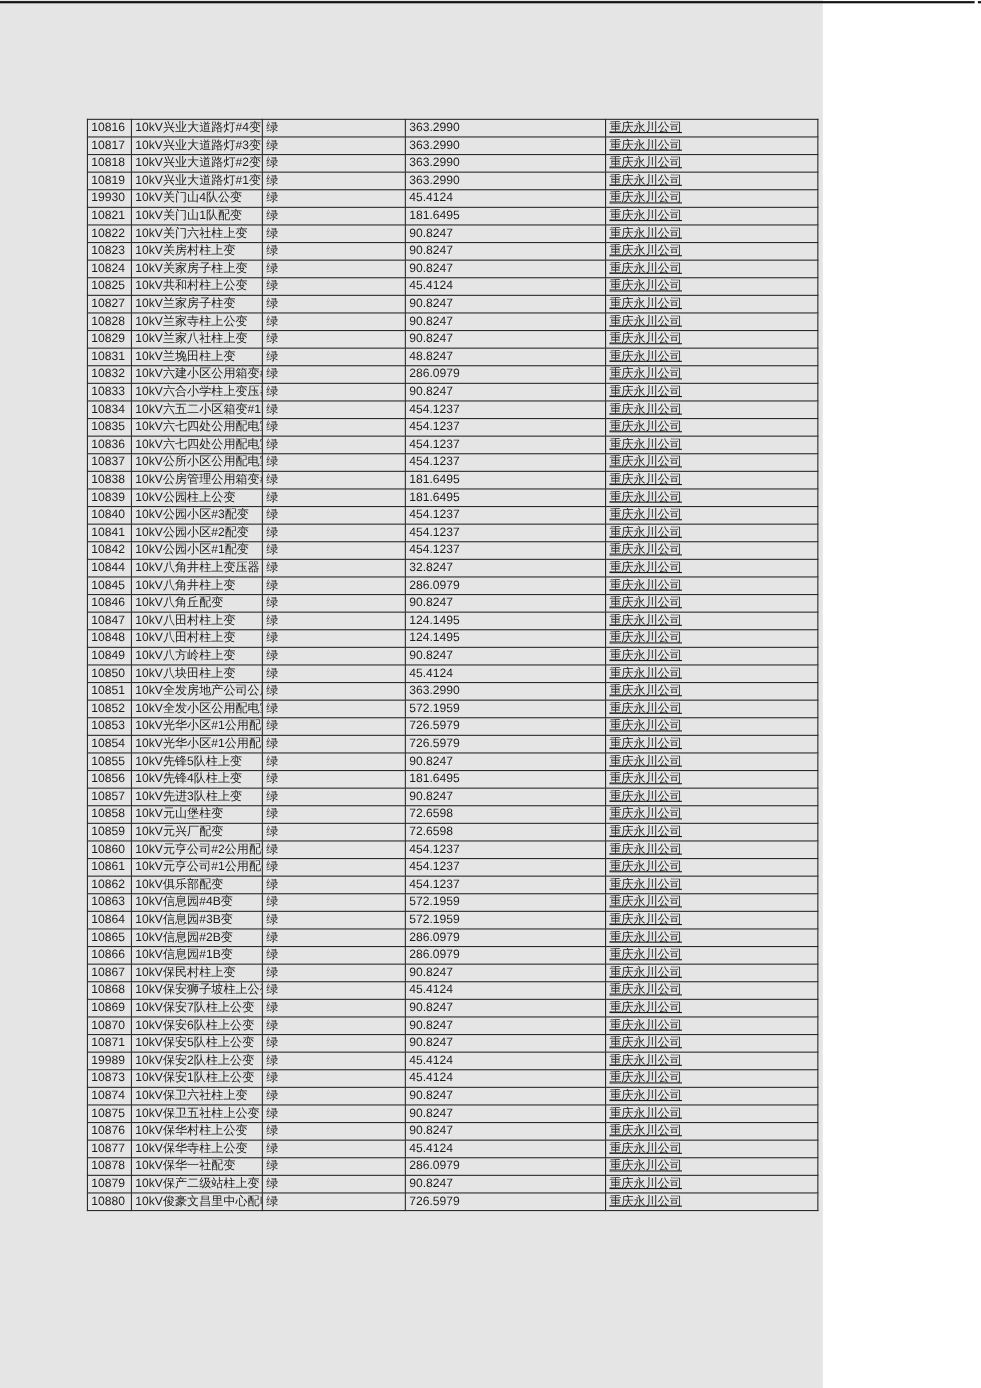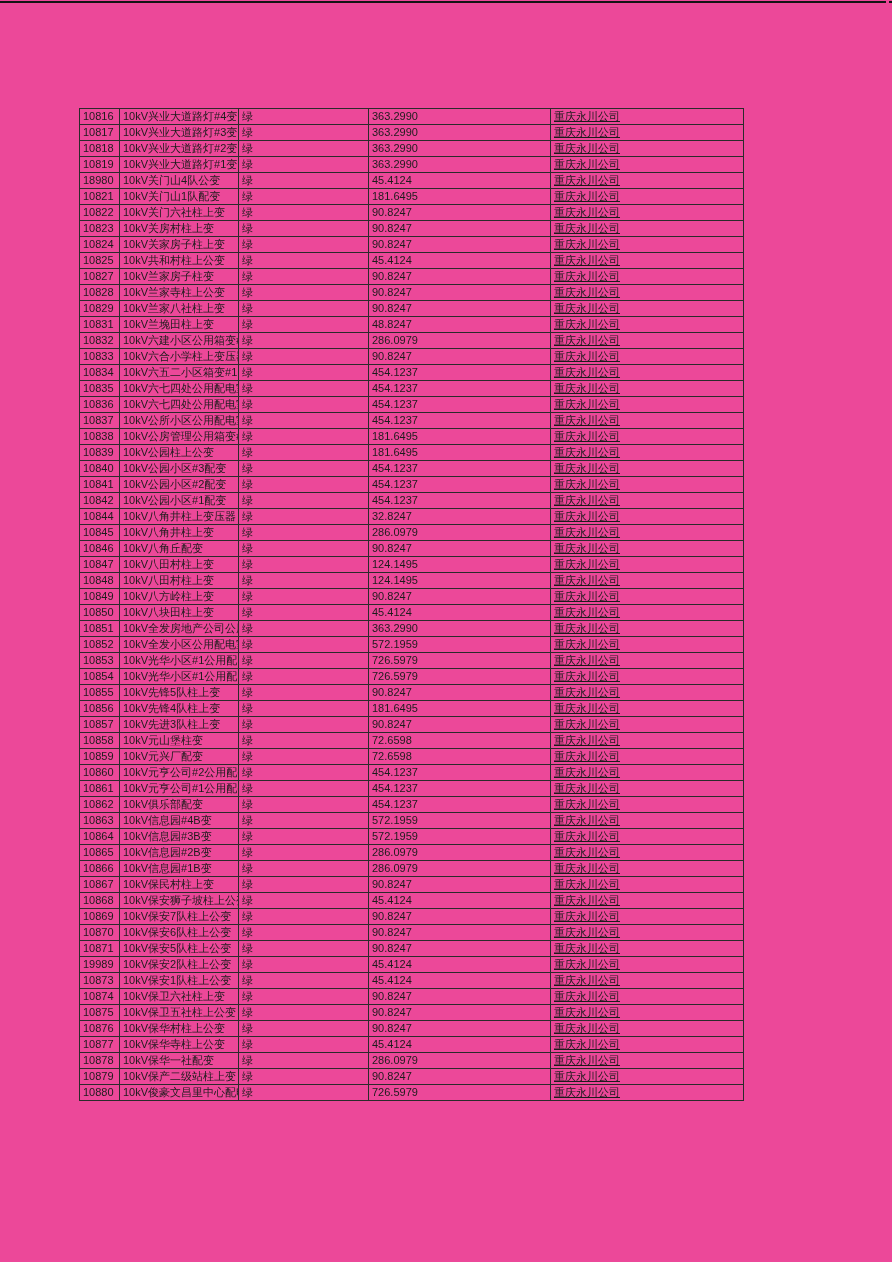--- a/index.html
+++ b/index.html
@@ -6,23 +6,23 @@
     margin: 0;
     padding: 0;
     background: #ffffff;
     width: 892px;
     height: 1262px;
     overflow: hidden;
     font-family: "Liberation Sans", "DejaVu Sans", sans-serif;
   }
   .page {
     position: relative;
-    width: 892px;
+    width: 748px;
     height: 1262px;
-    background: #ec4899;
+    background: #e5e5e5;
   }
   .top-rule {
     position: absolute;
     top: 1px;
     left: 0;
     width: 886px;
     height: 2px;
     background: #141414;
   }
   .top-tick {
@@ -93,21 +93,21 @@
           <td class="col-company">重庆永川公司</td>
         </tr>
         <tr>
           <td class="col-id">10819</td>
           <td class="col-name">10kV兴业大道路灯#1变</td>
           <td class="col-status">绿</td>
           <td class="col-value">363.2990</td>
           <td class="col-company">重庆永川公司</td>
         </tr>
         <tr>
-          <td class="col-id">18980</td>
+          <td class="col-id">19930</td>
           <td class="col-name">10kV关门山4队公变</td>
           <td class="col-status">绿</td>
           <td class="col-value">45.4124</td>
           <td class="col-company">重庆永川公司</td>
         </tr>
         <tr>
           <td class="col-id">10821</td>
           <td class="col-name">10kV关门山1队配变</td>
           <td class="col-status">绿</td>
           <td class="col-value">181.6495</td>

